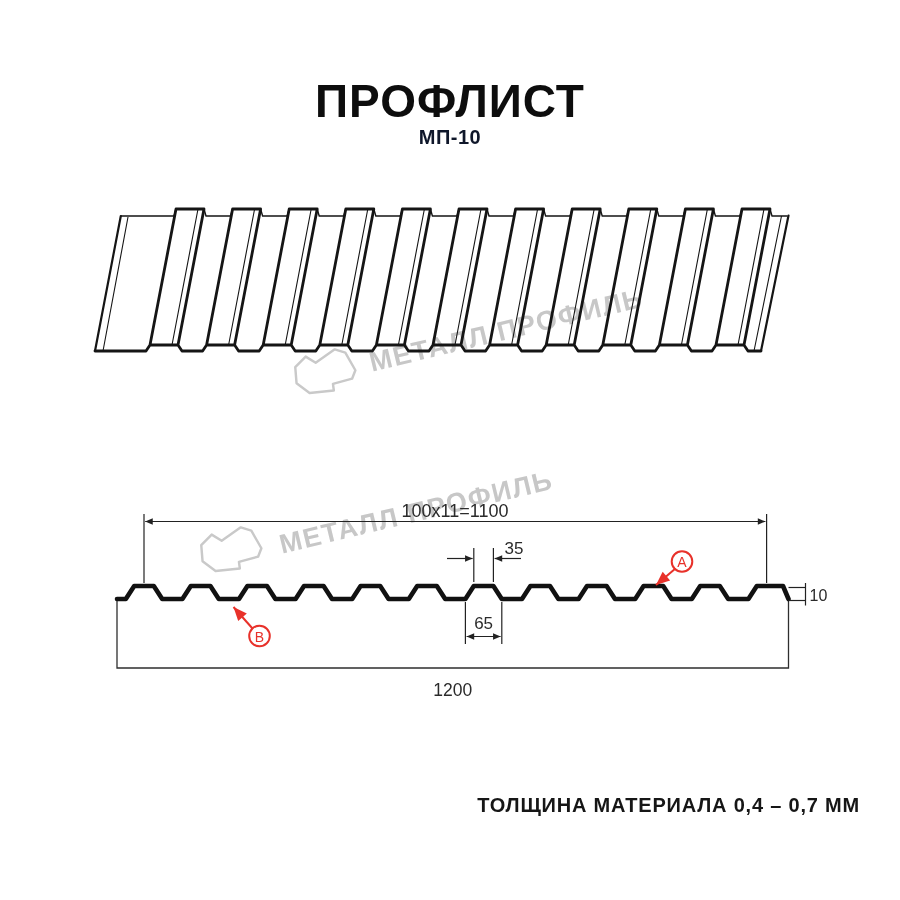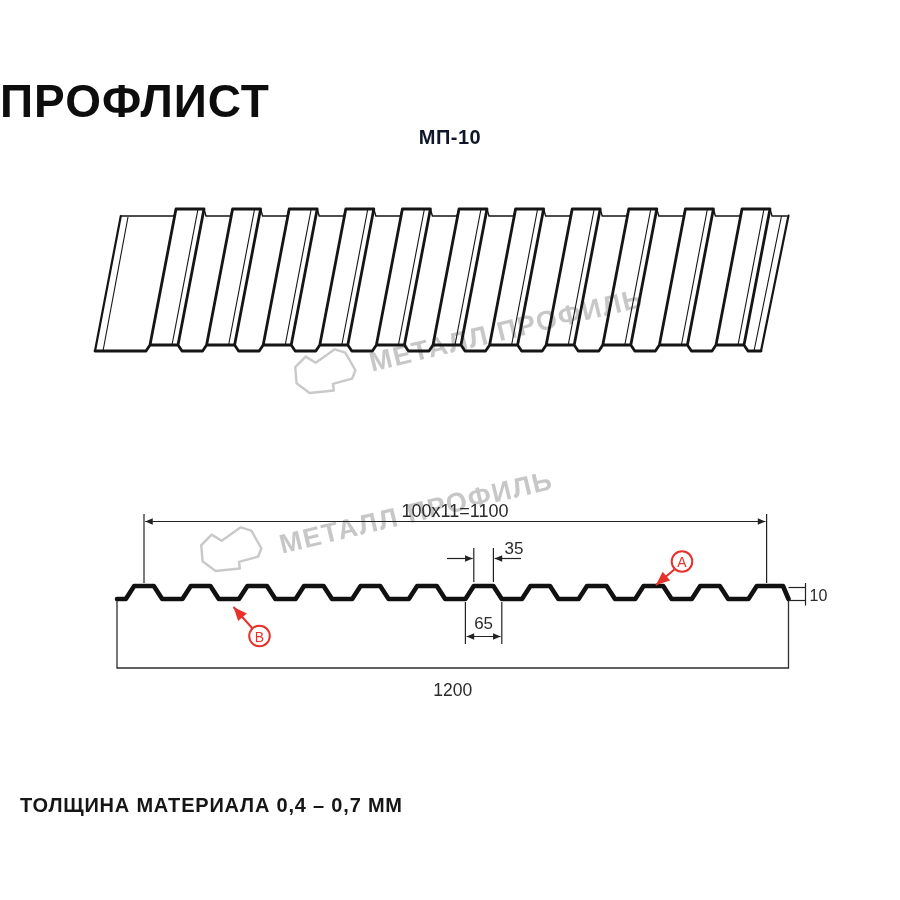--- a/index.html
+++ b/index.html
@@ -1,23 +1,23 @@
 <!DOCTYPE html>
 <html><head>
 <meta charset="utf-8">
 <style>
   html,body{margin:0;padding:0;background:#fff;}
   .stage{position:relative;width:900px;height:900px;background:#fff;overflow:hidden;
          font-family:"Liberation Sans",sans-serif;}
-  .title{position:absolute;left:0;top:74px;width:900px;
+  .title{position:absolute;left:0;top:74px;width:900px;text-align:center;
          font-size:46px;font-weight:bold;letter-spacing:1px;color:#0d0d0d;}
   .subtitle{position:absolute;left:0;top:126px;width:900px;text-align:center;
          font-size:20px;font-weight:bold;letter-spacing:.5px;color:#0f172a;}
-  .footer-note{position:absolute;left:0;top:794px;width:860px;text-align:left;
-         font-size:20px;font-weight:bold;letter-spacing:.8px;color:#161616;margin-left:20px;}
+  .footer-note{position:absolute;left:0;top:794px;width:860px;text-align:right;
+         font-size:20px;font-weight:bold;letter-spacing:.8px;color:#161616;}
   .wm-text{position:absolute;color:#c7c7c7;font-weight:bold;font-size:27px;
          letter-spacing:1.5px;white-space:nowrap;transform:rotate(-13.5deg);
          transform-origin:left center;line-height:27px;z-index:1;}
   .wm-logo{position:absolute;width:67px;height:50px;z-index:1;}
   .wm-logo svg{width:100%;height:100%;}
   svg.draw{position:absolute;z-index:2;}
   svg text{font-family:"Liberation Sans",sans-serif;fill:#2b2b2b;}
   .dim-line{stroke:#222;stroke-width:1.2;fill:none;}
   .thin-line{stroke:#2e2e2e;stroke-width:1.3;fill:none;}
   .red{stroke:#e8312a;fill:none;stroke-width:2;}

